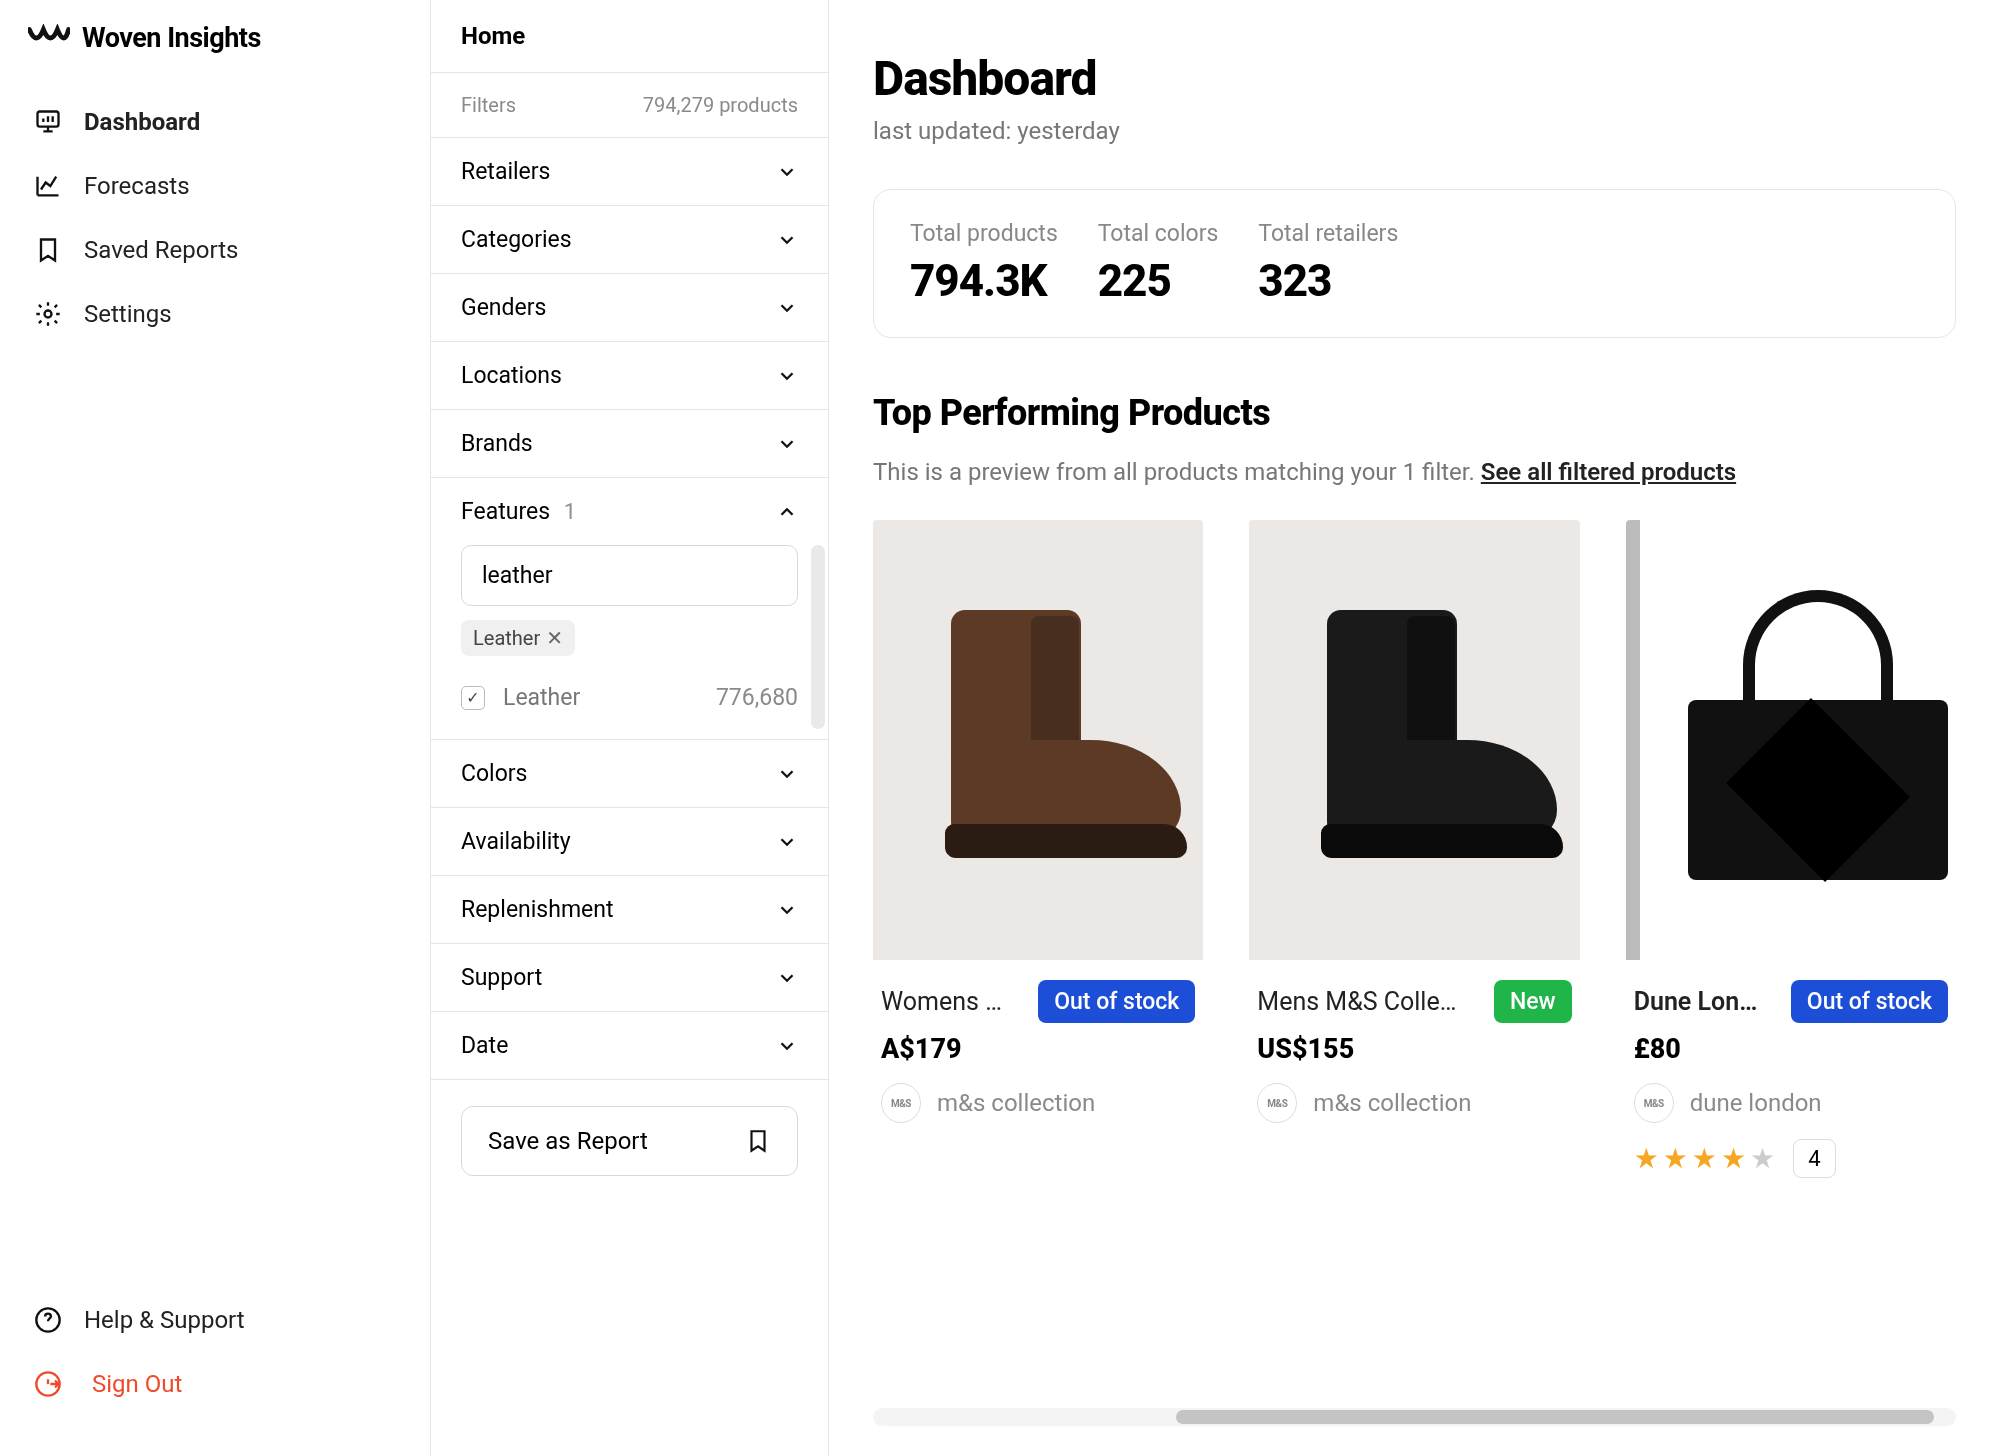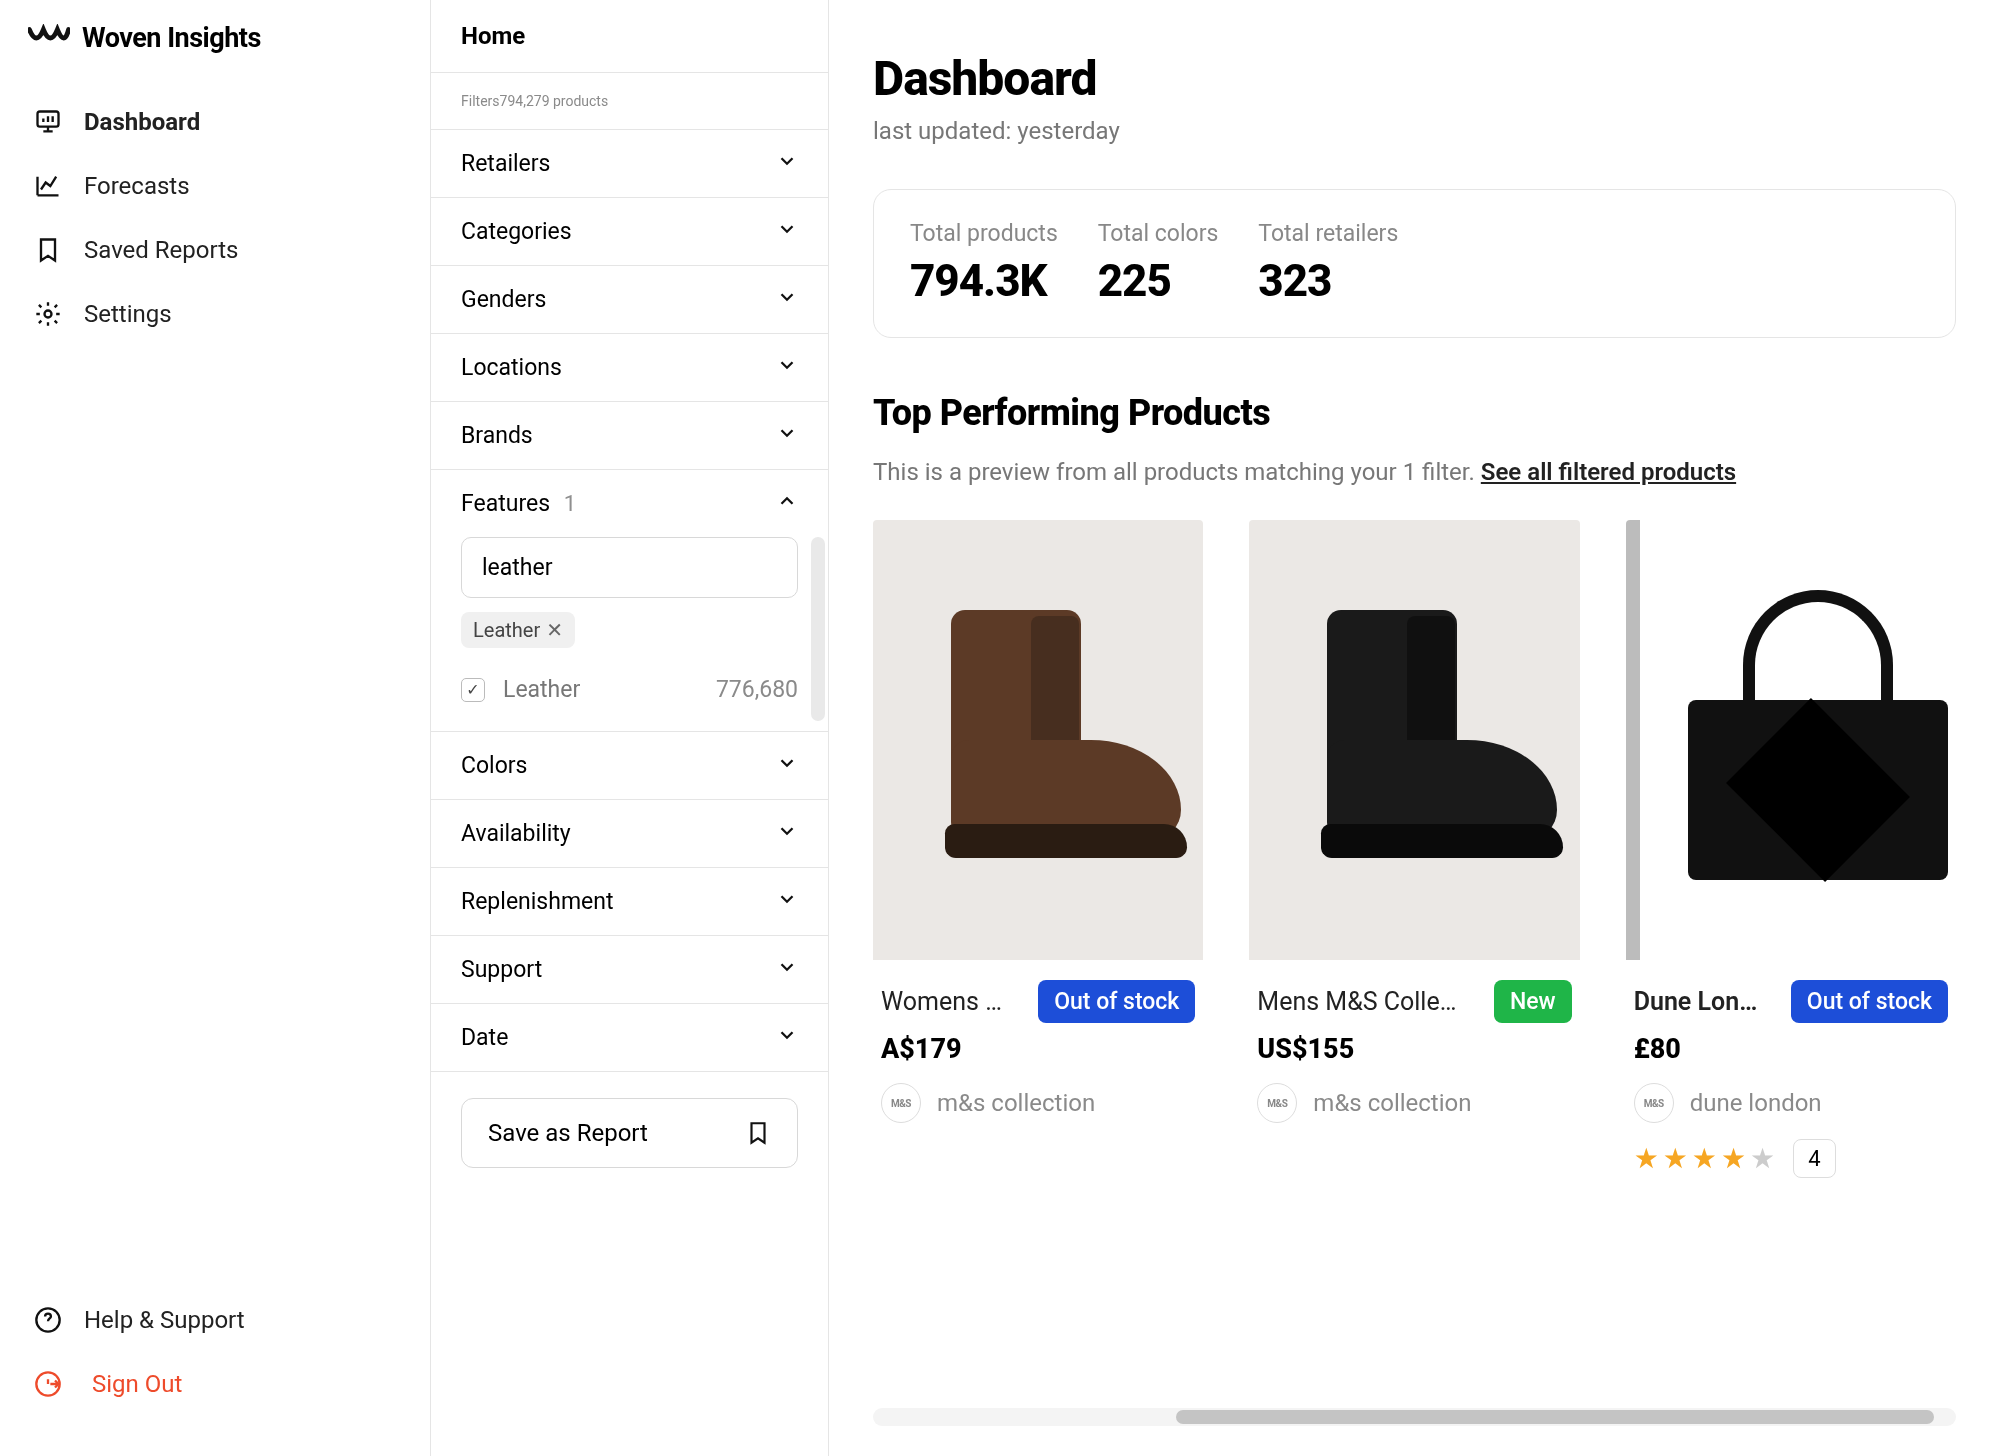--- a/index.html
+++ b/index.html
@@ -15,23 +15,23 @@
 .nav-item { display:flex; align-items:center; gap:22px; padding:18px 18px; border-radius:10px; font-size:24px; color:#222; cursor:pointer; }
 .nav-item.active { font-weight:700; }
 .nav-icon { width:28px; height:28px; flex-shrink:0; }
 .sidebar-footer { padding:20px 16px 40px 16px; }
 .foot-item { display:flex; align-items:center; gap:22px; padding:18px 18px; font-size:24px; color:#222; cursor:pointer; }
 .foot-item.danger { color:#ee4b2b;gap:30px; }
 
 
 .filters { width:398px; border-right:1px solid #e5e5e5; display:flex; flex-direction:column; }
 .filters-head { padding:22px 30px; font-size:24px; font-weight:700; border-bottom:1px solid #e5e5e5; }
-.filters-summary { display:flex; padding:20px 30px; font-size:14px; color:#8a8a8a; border-bottom:1px solid #e5e5e5; }
+.filters-summary { display:flex; justify-content:space-between; padding:20px 30px; font-size:20px; color:#8a8a8a; border-bottom:1px solid #e5e5e5; }
 .filter-group { border-bottom:1px solid #e5e5e5; }
-.filter-hdr { display:flex; justify-content:space-between; align-items:flex-start; padding:20px 30px; font-size:23px; cursor:pointer; }
+.filter-hdr { display:flex; justify-content:space-between; align-items:center; padding:20px 30px; font-size:23px; cursor:pointer; }
 .chev { width:22px; height:22px; }
 .filter-hdr .count-badge { color:#8f8f8f; font-size:22px; margin-left:8px; }
 .filter-body { padding:0 30px 20px 30px; position:relative; }
 .search-box { width:100%; border:1px solid #d8d8d8; border-radius:10px; padding:16px 20px; font-size:23px; margin-bottom:14px; }
 .tag { display:inline-flex; align-items:center; gap:6px; background:#f0f0f0; border-radius:8px; padding:6px 12px; font-size:20px; color:#444; margin-bottom:14px; }
 .tag-x { font-size:20px; color:#666; cursor:pointer; }
 .opt-row { display:flex; align-items:center; gap:18px; padding:14px 0 8px 0; font-size:23px; color:#777; }
 .opt-row .cnt { margin-left:auto; color:#8a8a8a; }
 .chk { width:24px; height:24px; border:1px solid #bbb; border-radius:5px; display:flex; align-items:center; justify-content:center; font-size:16px; color:#444; }
 .scroll-stub { position:absolute; right:3px; top:0; bottom:10px; width:14px; background:#e9e9e9; border-radius:7px; }

